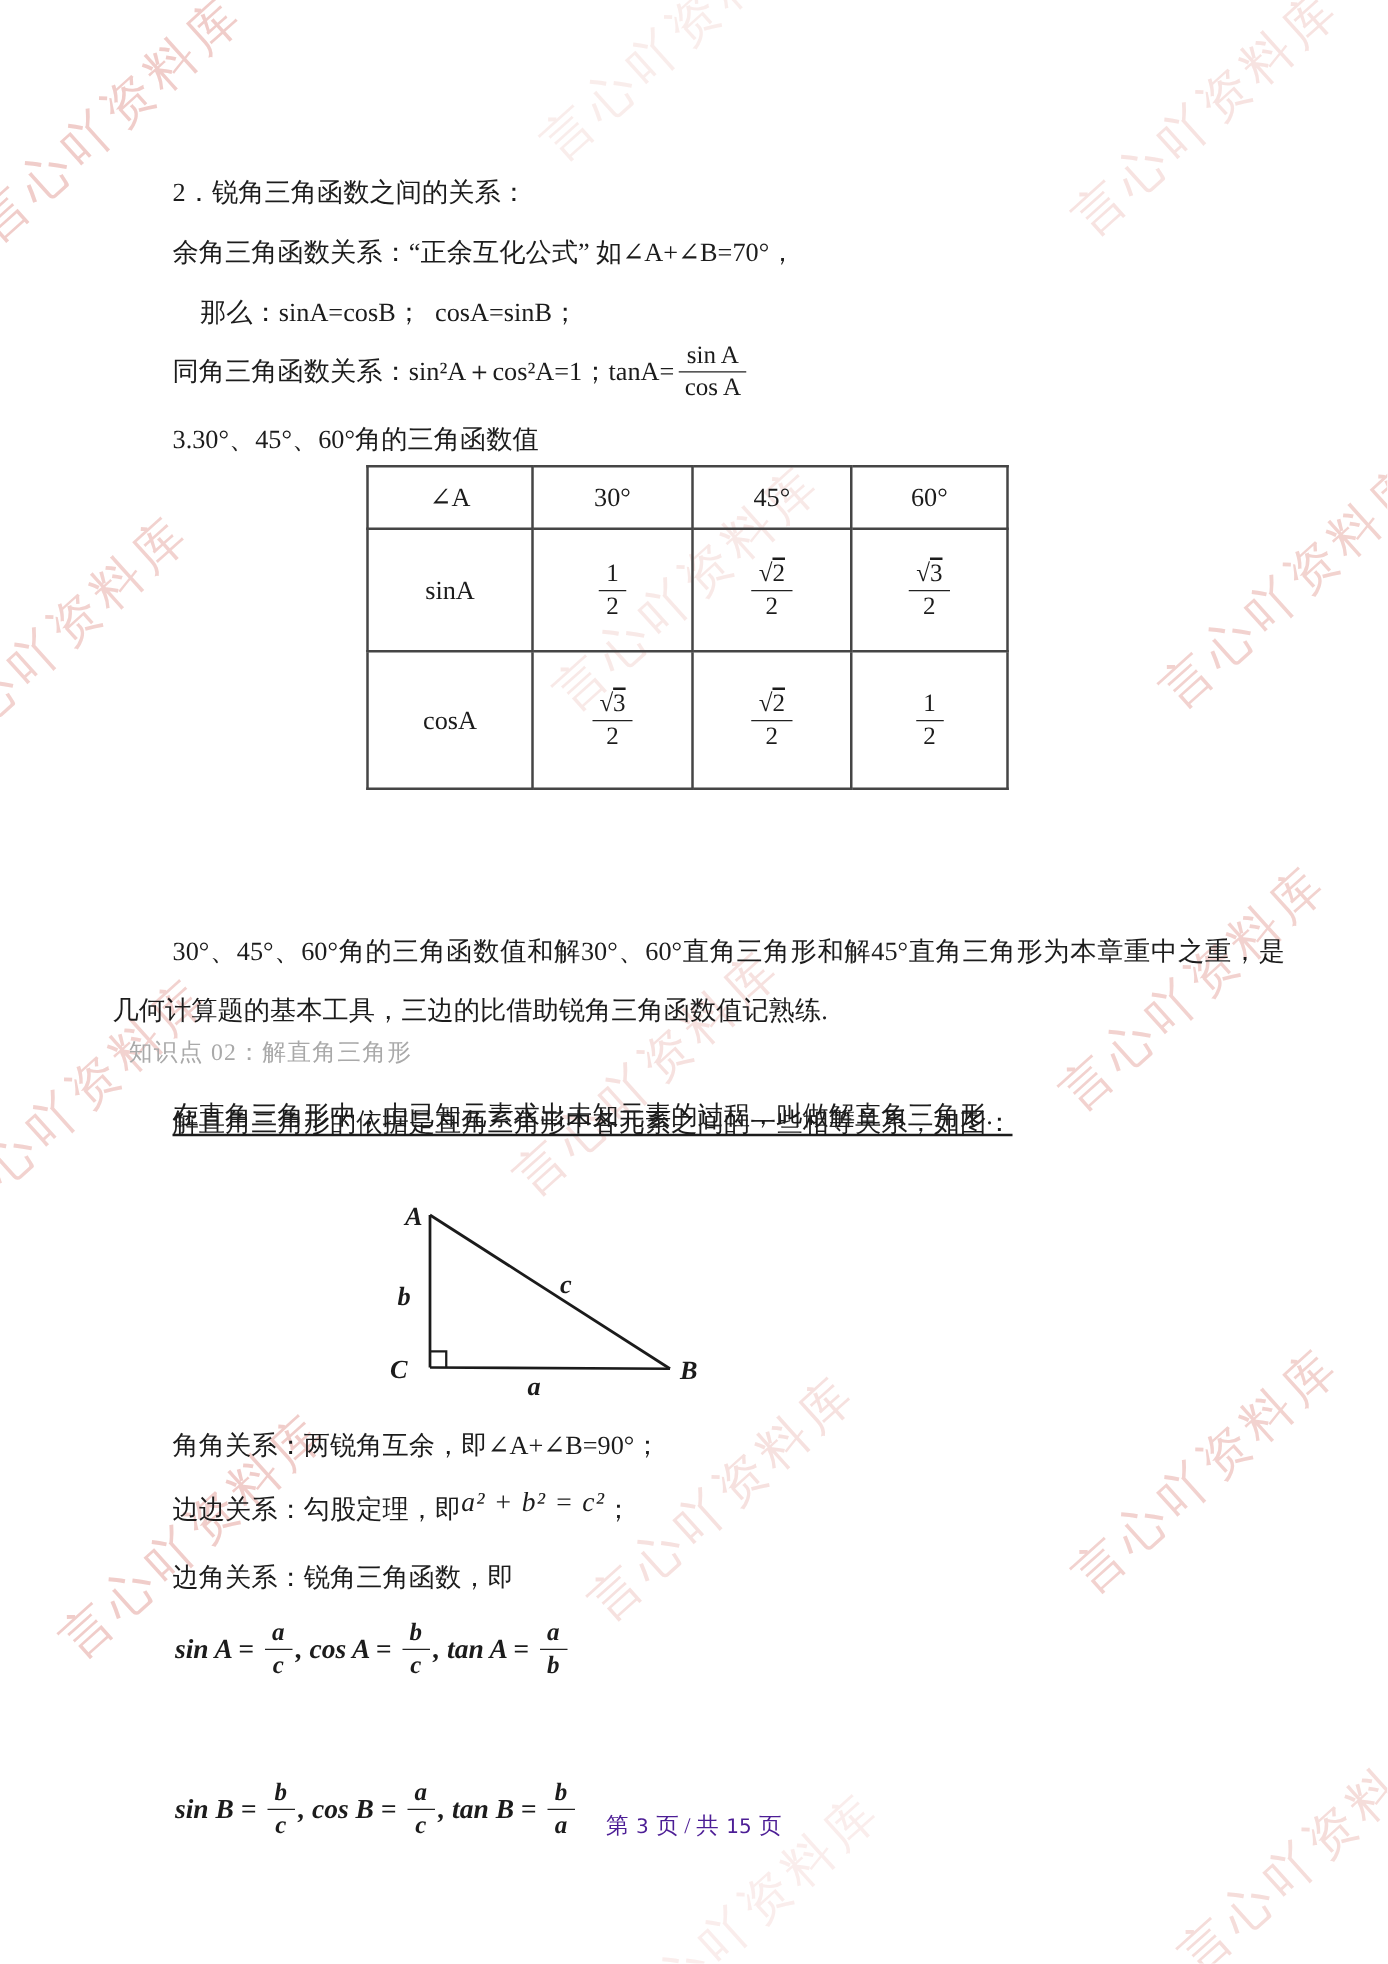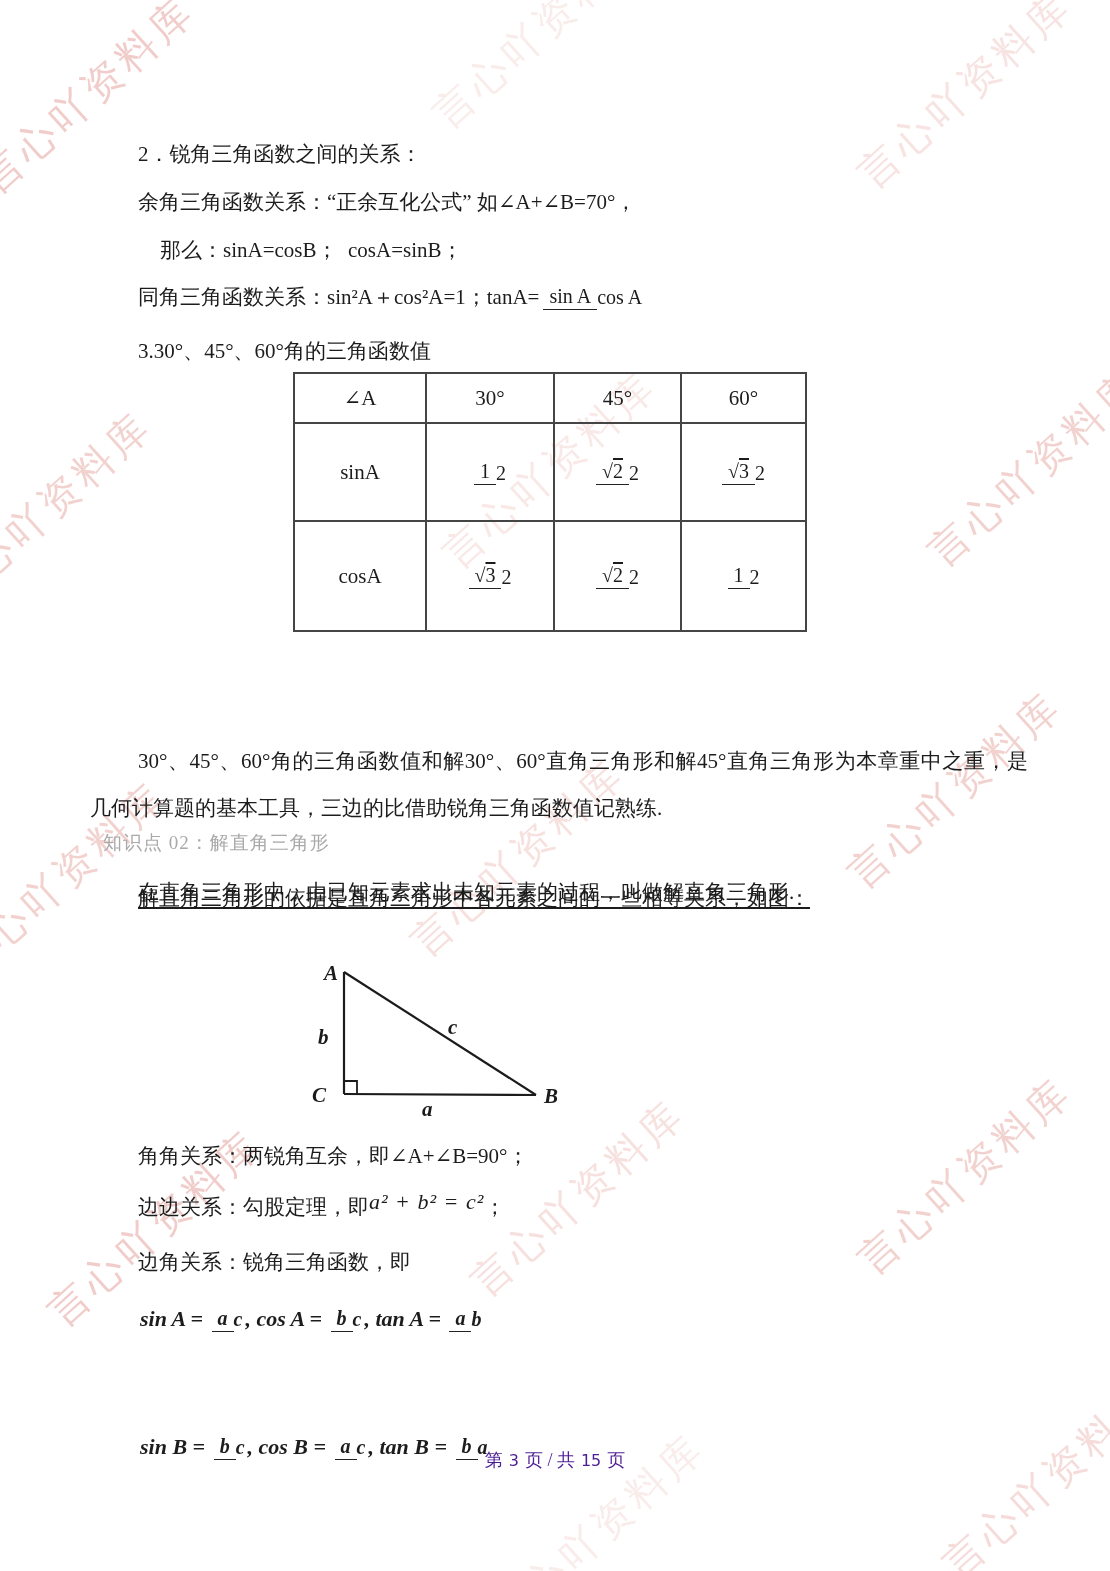--- a/index.html
+++ b/index.html
@@ -21,21 +21,21 @@
     transform:translate(-50%,-50%) rotate(-42deg);
     pointer-events:none;
     z-index:0;
     font-family:"Liberation Serif",serif;
   }
   
   .blk{position:absolute;z-index:1;font-size:21px;line-height:1.35;}
   .pre-space{white-space:pre-wrap;}
   .flexline{display:flex;align-items:center;}
   
-  .frac{display:inline-flex;flex-direction:row;align-items:center;vertical-align:middle;line-height:1.15;font-size:20px;}
+  .frac{display:inline-flex;flex-direction:column;align-items:center;vertical-align:middle;line-height:1.15;font-size:20px;}
   .frac .num{padding:0 6px 1px;border-bottom:1.6px solid #222;}
   .frac .den{padding-top:1px;}
   .bar{text-decoration:overline;}
   
   table.trig{border-collapse:collapse;position:absolute;z-index:1;background:transparent;}
   table.trig td{border:2px solid #454545;text-align:center;vertical-align:middle;font-size:21px;padding:0;}
   
   .kp-heading{color:#a9a9a9;font-size:19px;letter-spacing:1px;}
   .pyth{font-style:italic;font-size:22px;position:relative;top:-5px;letter-spacing:1px;}
   

